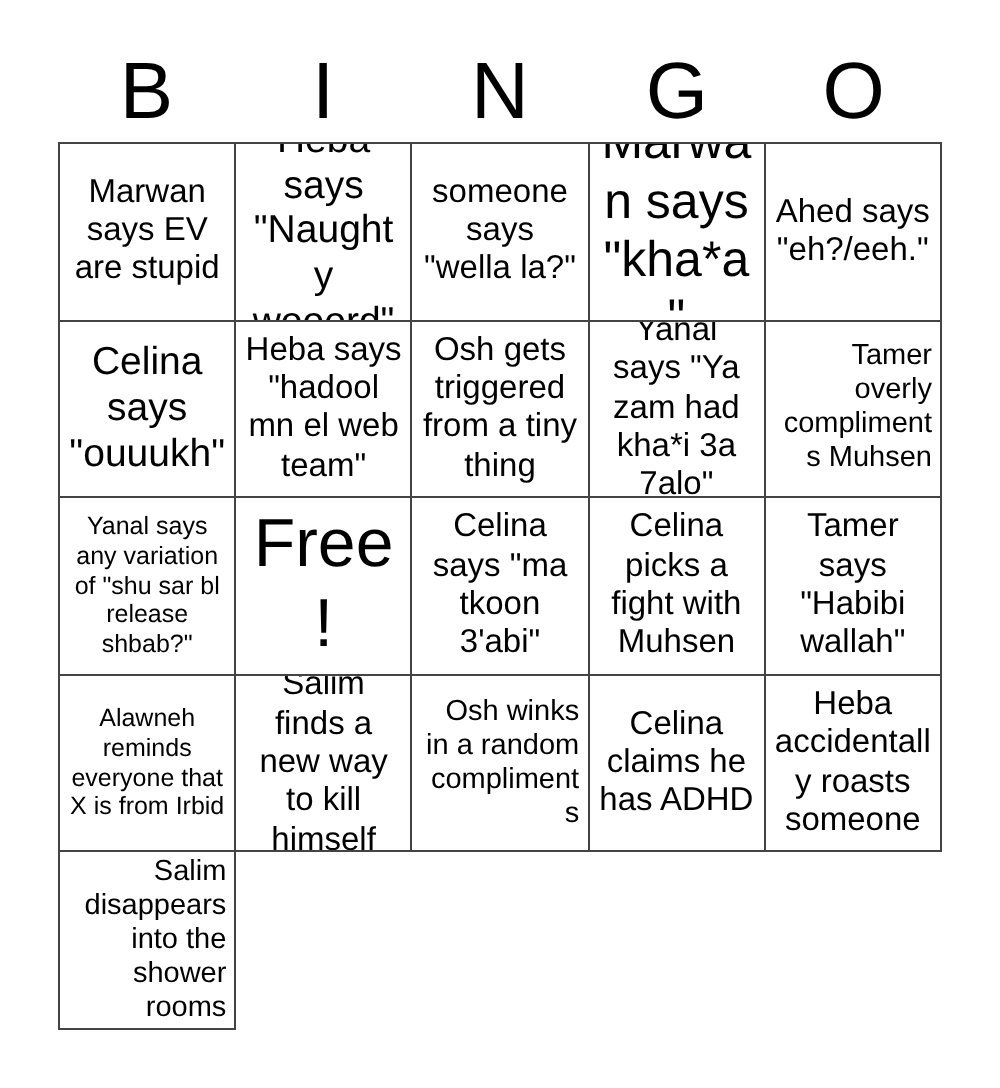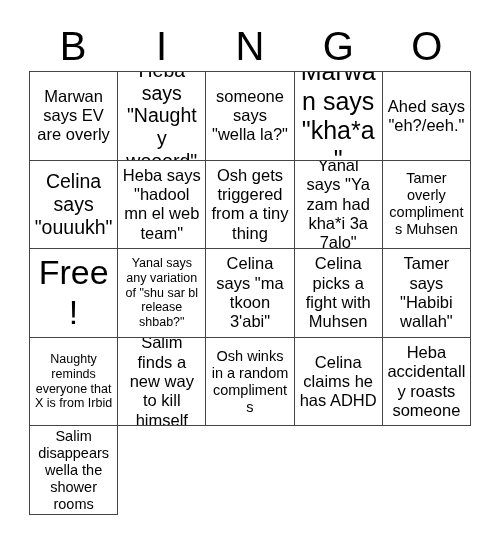--- a/index.html
+++ b/index.html
@@ -72,40 +72,40 @@
     display: block;
     width: 100%;
     line-height: 1.17;
     word-wrap: break-word;
     white-space: normal;
   }
   
   .fs-xl  { font-size: 25px; }
   .fs-lg  { font-size: 19.5px; }
   .fs-md  { font-size: 16.5px; }
-  .fs-sm  { font-size: 14.5px; }
+  .fs-sm  { font-size: 14.5px; text-align: right; }
   .fs-xs  { font-size: 12.5px; }
   .fs-free { font-size: 34px; }
 </style>
 </head>
 <body>
 
 <div id="bingo-card">
 
   <div class="bingo-header">
     <div class="bingo-letter">B</div>
     <div class="bingo-letter">I</div>
     <div class="bingo-letter">N</div>
     <div class="bingo-letter">G</div>
     <div class="bingo-letter">O</div>
   </div>
 
   <div class="bingo-grid" id="bingo-grid">
       <div class="bingo-cell">
-        <span class="cell-text fs-md">Marwan says EV are overly</span>
+        <span class="cell-text fs-md">Marwan says EV are stupid</span>
       </div>
       <div class="bingo-cell">
         <span class="cell-text fs-lg">Heba says "Naughty wooord"</span>
       </div>
       <div class="bingo-cell">
         <span class="cell-text fs-md">someone says "wella la?"</span>
       </div>
       <div class="bingo-cell">
         <span class="cell-text fs-xl">Marwan says "kha*a"</span>
       </div>
@@ -121,47 +121,47 @@
       <div class="bingo-cell">
         <span class="cell-text fs-md">Osh gets triggered from a tiny thing</span>
       </div>
       <div class="bingo-cell">
         <span class="cell-text fs-md">Yanal says "Ya zam had kha*i 3a 7alo"</span>
       </div>
       <div class="bingo-cell">
         <span class="cell-text fs-sm">Tamer overly compliments Muhsen</span>
       </div>
       <div class="bingo-cell">
-        <span class="cell-text fs-free">Free!</span>
+        <span class="cell-text fs-xs">Yanal says any variation of "shu sar bl release shbab?"</span>
       </div>
       <div class="bingo-cell">
-        <span class="cell-text fs-xs">Yanal says any variation of "shu sar bl release shbab?"</span>
+        <span class="cell-text fs-free">Free!</span>
       </div>
       <div class="bingo-cell">
         <span class="cell-text fs-md">Celina says "ma tkoon 3'abi"</span>
       </div>
       <div class="bingo-cell">
         <span class="cell-text fs-md">Celina picks a fight with Muhsen</span>
       </div>
       <div class="bingo-cell">
         <span class="cell-text fs-md">Tamer says "Habibi wallah"</span>
       </div>
       <div class="bingo-cell">
-        <span class="cell-text fs-xs">Naughty reminds everyone that X is from Irbid</span>
+        <span class="cell-text fs-xs">Alawneh reminds everyone that X is from Irbid</span>
       </div>
       <div class="bingo-cell">
         <span class="cell-text fs-md">Salim finds a new way to kill himself</span>
       </div>
       <div class="bingo-cell">
         <span class="cell-text fs-sm">Osh winks in a random compliments</span>
       </div>
       <div class="bingo-cell">
         <span class="cell-text fs-md">Celina claims he has ADHD</span>
       </div>
       <div class="bingo-cell">
         <span class="cell-text fs-md">Heba accidentally roasts someone</span>
       </div>
       <div class="bingo-cell">
-        <span class="cell-text fs-sm">Salim disappears wella the shower rooms</span>
+        <span class="cell-text fs-sm">Salim disappears into the shower rooms</span>
       </div>
     </div>
 
 </div>
 
 </body></html>

